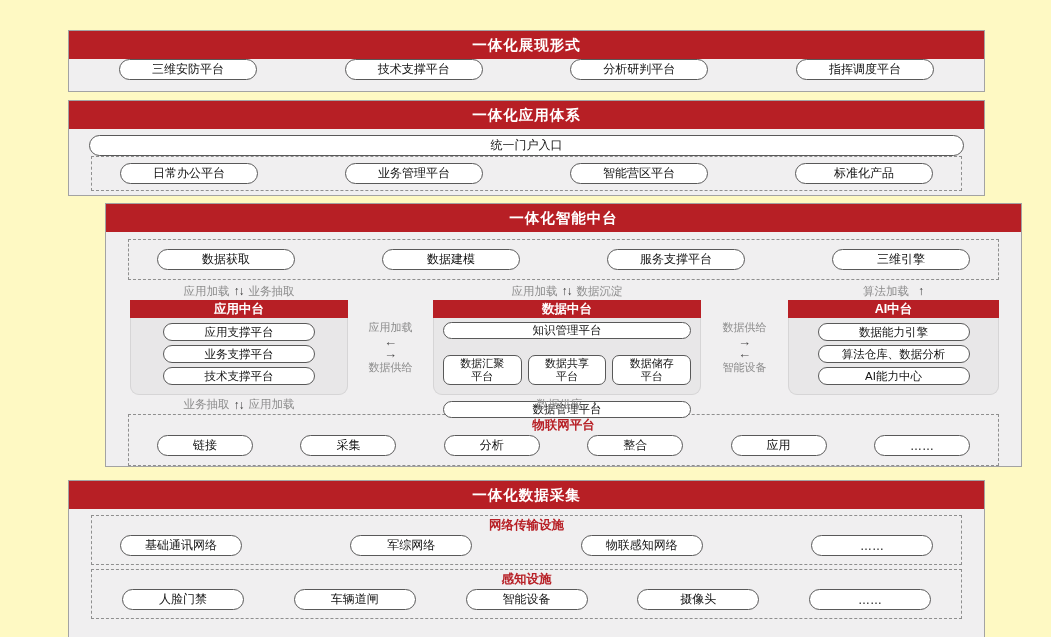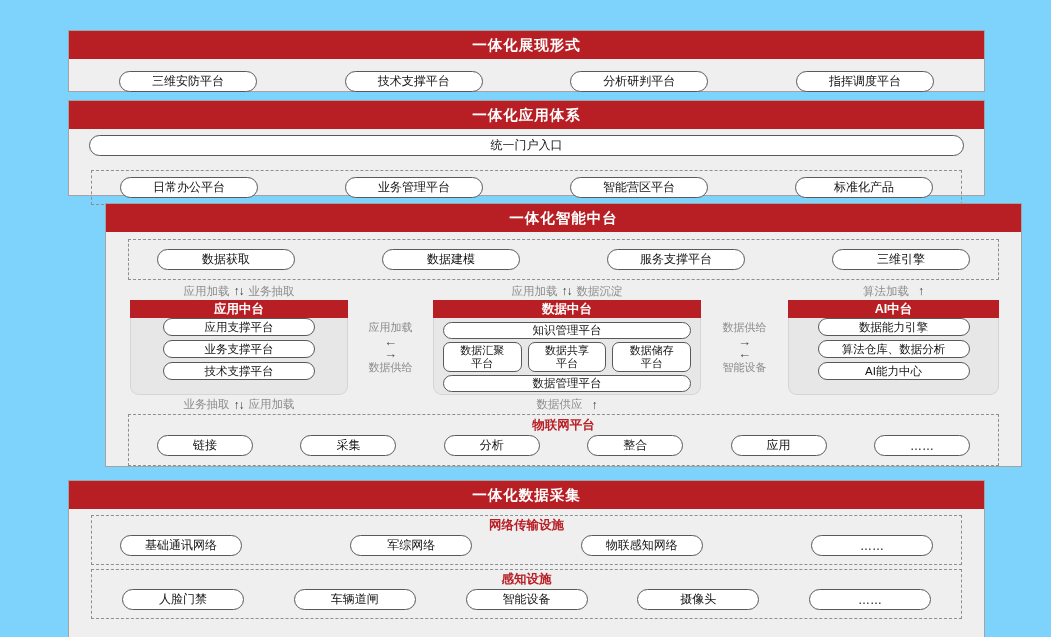--- a/index.html
+++ b/index.html
@@ -1,63 +1,63 @@
 <!DOCTYPE html>
 <html><head>
 <meta charset="utf-8">
 <style>
   * { margin:0; padding:0; box-sizing:border-box; }
   html,body { background:#fff; }
   body { font-family:"Liberation Sans","DejaVu Sans",sans-serif; }
-  .canvas { position:relative; width:1051px; height:637px; background:#7dd3fc; overflow:hidden; }
+  .canvas { position:relative; width:1051px; height:637px; background:#fef9c3; overflow:hidden; }
 
   .section { position:absolute; left:68px; width:917px; background:#f0eff0; border:1px solid #a3a3a3; }
   .sec-header { height:28px; background:#b71f25; color:#fff; display:flex; align-items:center; justify-content:center;
                 font-size:14.5px; font-weight:bold; letter-spacing:1px; }
 
   .pill { background:#fff; border:1px solid #595959; border-radius:12px; height:21px;
           display:flex; align-items:center; justify-content:center; font-size:12px; color:#111; }
   .pill.w138 { width:138px; }
   .pill.w122 { width:122px; }
   .pill.w96  { width:96px; }
   .pill-row { display:flex; justify-content:space-between; align-items:center; }
 
   .dashed { border:1px dashed #8f8f8f; }
 
   
   #sec1 { top:30px; height:62px; }
-  #sec1 .body { height:33px; display:flex; align-items:flex-end; justify-content:space-between; padding:0 50px; }
+  #sec1 .body { height:33px; display:flex; align-items:flex-start; justify-content:space-between; padding:0 50px; }
 
   
   #sec2 { top:100px; height:96px; }
-  .portal-pill { margin:6px 20px 14px; border-radius:12px; height:21px; }
+  .portal-pill { margin:6px 20px 0; border-radius:12px; height:21px; }
   #sec2 .dashed { margin:0 22px 6px; padding:6px 28px; }
 
   
   #sec3 { top:203px; height:264px;margin-left:37px; }
   #sec3 .cap-box { margin:7px 22px 0; padding:9px 28px; }
   .grid-row { display:flex; padding-left:24px; padding-right:22px; }
   .col-app { width:218px; } .col-c1 { width:85px; } .col-data { width:268px; } .col-c2 { width:87px; } .col-ai { width:211px; }
   .lbl-row { margin-top:4px; height:14px; align-items:center; }
   .lbl-pair { display:flex; justify-content:center; align-items:center; gap:9px; font-size:11.5px; }
   .glabel { color:#8c8c8c; }
   .varrow { color:#3a3a3a; font-weight:bold; font-size:12px; }
   .varrow.tight { margin:0 -5px; }
   .harrow { color:#4a4a4a; font-weight:bold; font-size:13px; line-height:11px; }
 
   .plat-row { margin-top:2px; height:95px; }
   .mid-group { height:95px; background:#e8e7e8; border-radius:0 0 9px 9px; box-shadow:0 0 0 1px #d6d5d6 inset; }
   .mid-header { height:18px; background:#b71f25; color:#fff; font-size:12.5px; font-weight:bold;
                 display:flex; align-items:center; justify-content:center; }
-  .mid-body { display:flex; flex-direction:column; align-items:center; gap:4px;border-radius:10px; }
+  .mid-body { padding-top:5px; display:flex; flex-direction:column; align-items:center; gap:4px;border-radius:10px; }
   .mid-pill { width:152px; height:18px; border-radius:9px; font-size:11.5px; }
   .connector { display:flex; flex-direction:column; align-items:center; justify-content:center; gap:1px;
                font-size:11px; color:#8c8c8c; }
 
-  .data-body { padding:4px 10px 0; display:flex; flex-direction:column; gap:3px; }
+  .data-body { padding:4px 10px 0; display:flex; flex-direction:column; gap:16px; }
   .wide-pill { height:17px; border-radius:9px; font-size:11.5px; width:100%; }
   .tri-row { display:flex; gap:6px; }
   .tri-box { flex:1; background:#fff; border:1px solid #595959; border-radius:7px; text-align:center;
              font-size:11px; line-height:13px; padding:1px 0; color:#111; }
 
   .blbl-row { margin-top:3px; height:13px; align-items:center; }
 
   .iot-box { margin:3px 22px 0; padding:3px 28px 9px; }
   .red-title { color:#b71f25; font-weight:bold; font-size:12.5px; text-align:center; height:15px; line-height:15px;font-family:Liberation Serif, serif; }
   .iot-pills { margin-top:2px; }

